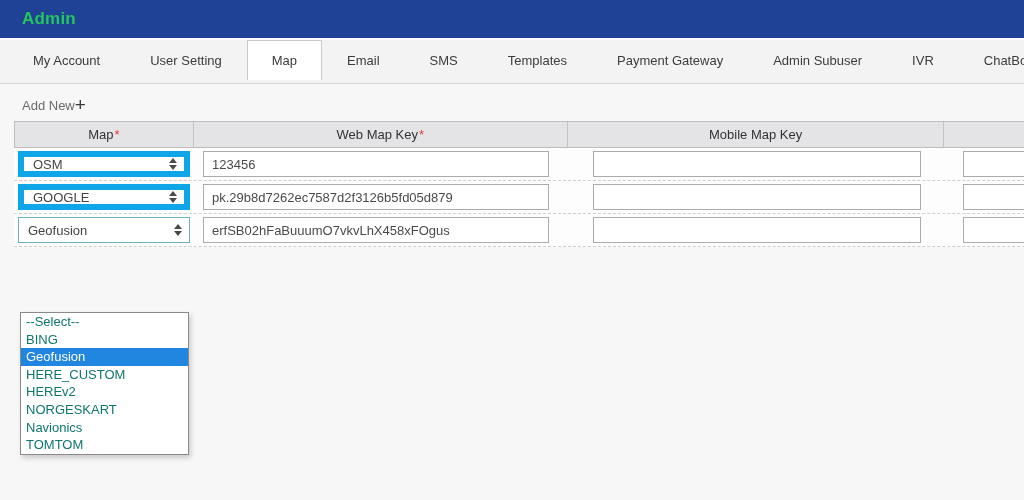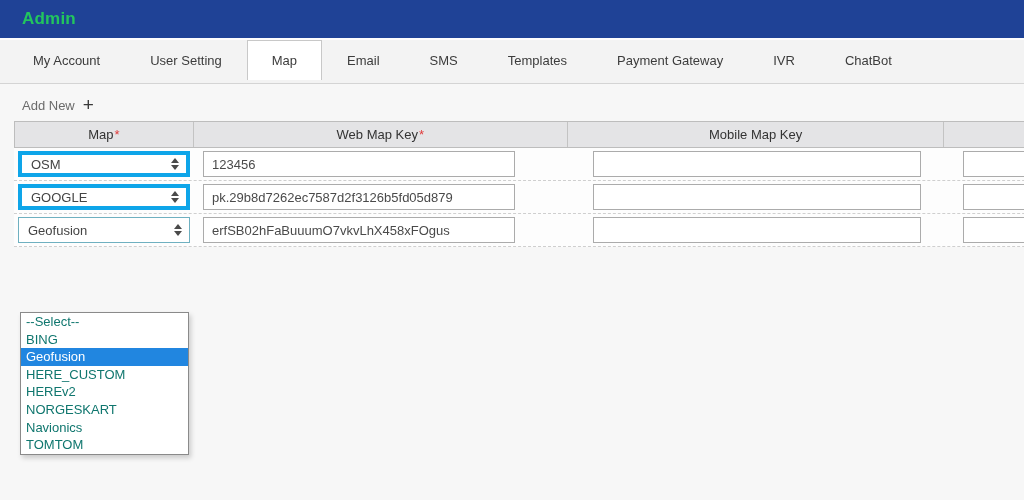--- a/index.html
+++ b/index.html
@@ -13,52 +13,52 @@
 
   
   .tabbar { height:46px; background:#f3f3f3; border-top:2px solid #fdfdfd;
     border-bottom:1px solid #d4d4d4; display:flex; align-items:flex-start; padding-left:8px; }
   .tab { font-size:13px; color:#3c3c3c; padding:12px 24px; cursor:pointer;
     border:1px solid transparent; border-bottom:none; margin-bottom:-1px; white-space:nowrap; }
   .tab.active { background:#ffffff; border-color:#c8c8c8; }
 
   
   .content { position:relative; padding:12px 0 0 14px; }
-  .addnew { display:flex; align-items:flex-start; gap:8px; margin:2px 0 8px 8px;
+  .addnew { display:flex; align-items:flex-start; gap:0; margin:2px 0 8px 8px;
     width:110px; cursor:pointer; }
   .addnew-label { font-size:13px; color:#6b6b6b; }
   .plus-icon { font-size:19px; color:#3a3a3a; font-weight:400; line-height:14px; }
 
   
   .maptable { width:1081px; }
   .thead { display:flex; height:27px; background:#e4e4e6; border:1px solid #bdbdbd; }
   .th { font-size:13px; color:#333; display:flex; align-items:center; justify-content:center;
     border-right:1px solid #c3c3c3; height:100%; }
   .th:last-child { border-right:none; }
   .th .required { color:#e03b3b; margin-left:1px; }
   .c0 { width:179px; } .c1 { width:375px; } .c2 { width:377px; } .c3 { width:150px; }
 
   .trow { display:flex; align-items:center; height:33px; background:#fdfdfd;
     border-bottom:1px dashed #cfcfcf; }
   .cell { height:100%; display:flex; align-items:center; }
 
-  .mapselect { width:172px; height:26px; margin-left:4px; border:4px solid #0ea5e9;
+  .mapselect { width:172px; height:26px; margin-left:4px; border:6px solid #0ea5e9;
     background:#fff; display:flex; align-items:center; justify-content:space-between;
     padding:0 7px 0 9px; cursor:pointer; }
   .mapselect.focused { border:1px solid #6fb0c0; }
   .mapselect .sel-label { font-size:13px; color:#444; }
   .spinner { display:flex; flex-direction:column; align-items:center; gap:2px; }
   .spin-up { width:0; height:0; border-left:4px solid transparent;
     border-right:4px solid transparent; border-bottom:5px solid #4a4a4a; }
   .spin-down { width:0; height:0; border-left:4px solid transparent;
     border-right:4px solid transparent; border-top:5px solid #4a4a4a; }
 
   .key-input { height:26px; border:1px solid #ababab; background:#fff; font-size:13px;
     color:#4a4a4a; padding:0 8px; font-family:"Liberation Sans", sans-serif; outline:none; }
-  .web-input { width:312px; margin-left:10px; }
+  .web-input { width:346px; margin-left:10px; }
   .mobile-input { width:328px; margin-left:25px; }
   .extra-input { width:115px; margin-left:18px; }
 
   
   .dropdown { position:absolute; left:20px; top:228px; width:169px; background:#fff;
     border:1px solid #8a8a8a; box-shadow:2px 3px 5px rgba(0,0,0,0.18); z-index:10; }
   .option { font-size:13px; color:#0f766e; padding:1px 5px; height:17.6px; line-height:15.5px;
     white-space:nowrap; overflow:hidden; cursor:pointer; }
   .option.selected { background:#2186e0; color:#ffffff; }
 </style>
@@ -70,20 +70,21 @@
 </div>
 
 <div class="tabbar">
     <div class="tab">My Account</div>
     <div class="tab">User Setting</div>
     <div class="tab active">Map</div>
     <div class="tab">Email</div>
     <div class="tab">SMS</div>
     <div class="tab">Templates</div>
     <div class="tab">Payment Gateway</div>
+    <div class="tab">Admin Subuser</div>
     <div class="tab">IVR</div>
     <div class="tab">ChatBot</div>
   </div>
 
 <div class="content">
   <div class="addnew">
     <span class="addnew-label">Add New</span>
     <span class="plus-icon">+</span>
   </div>
 

